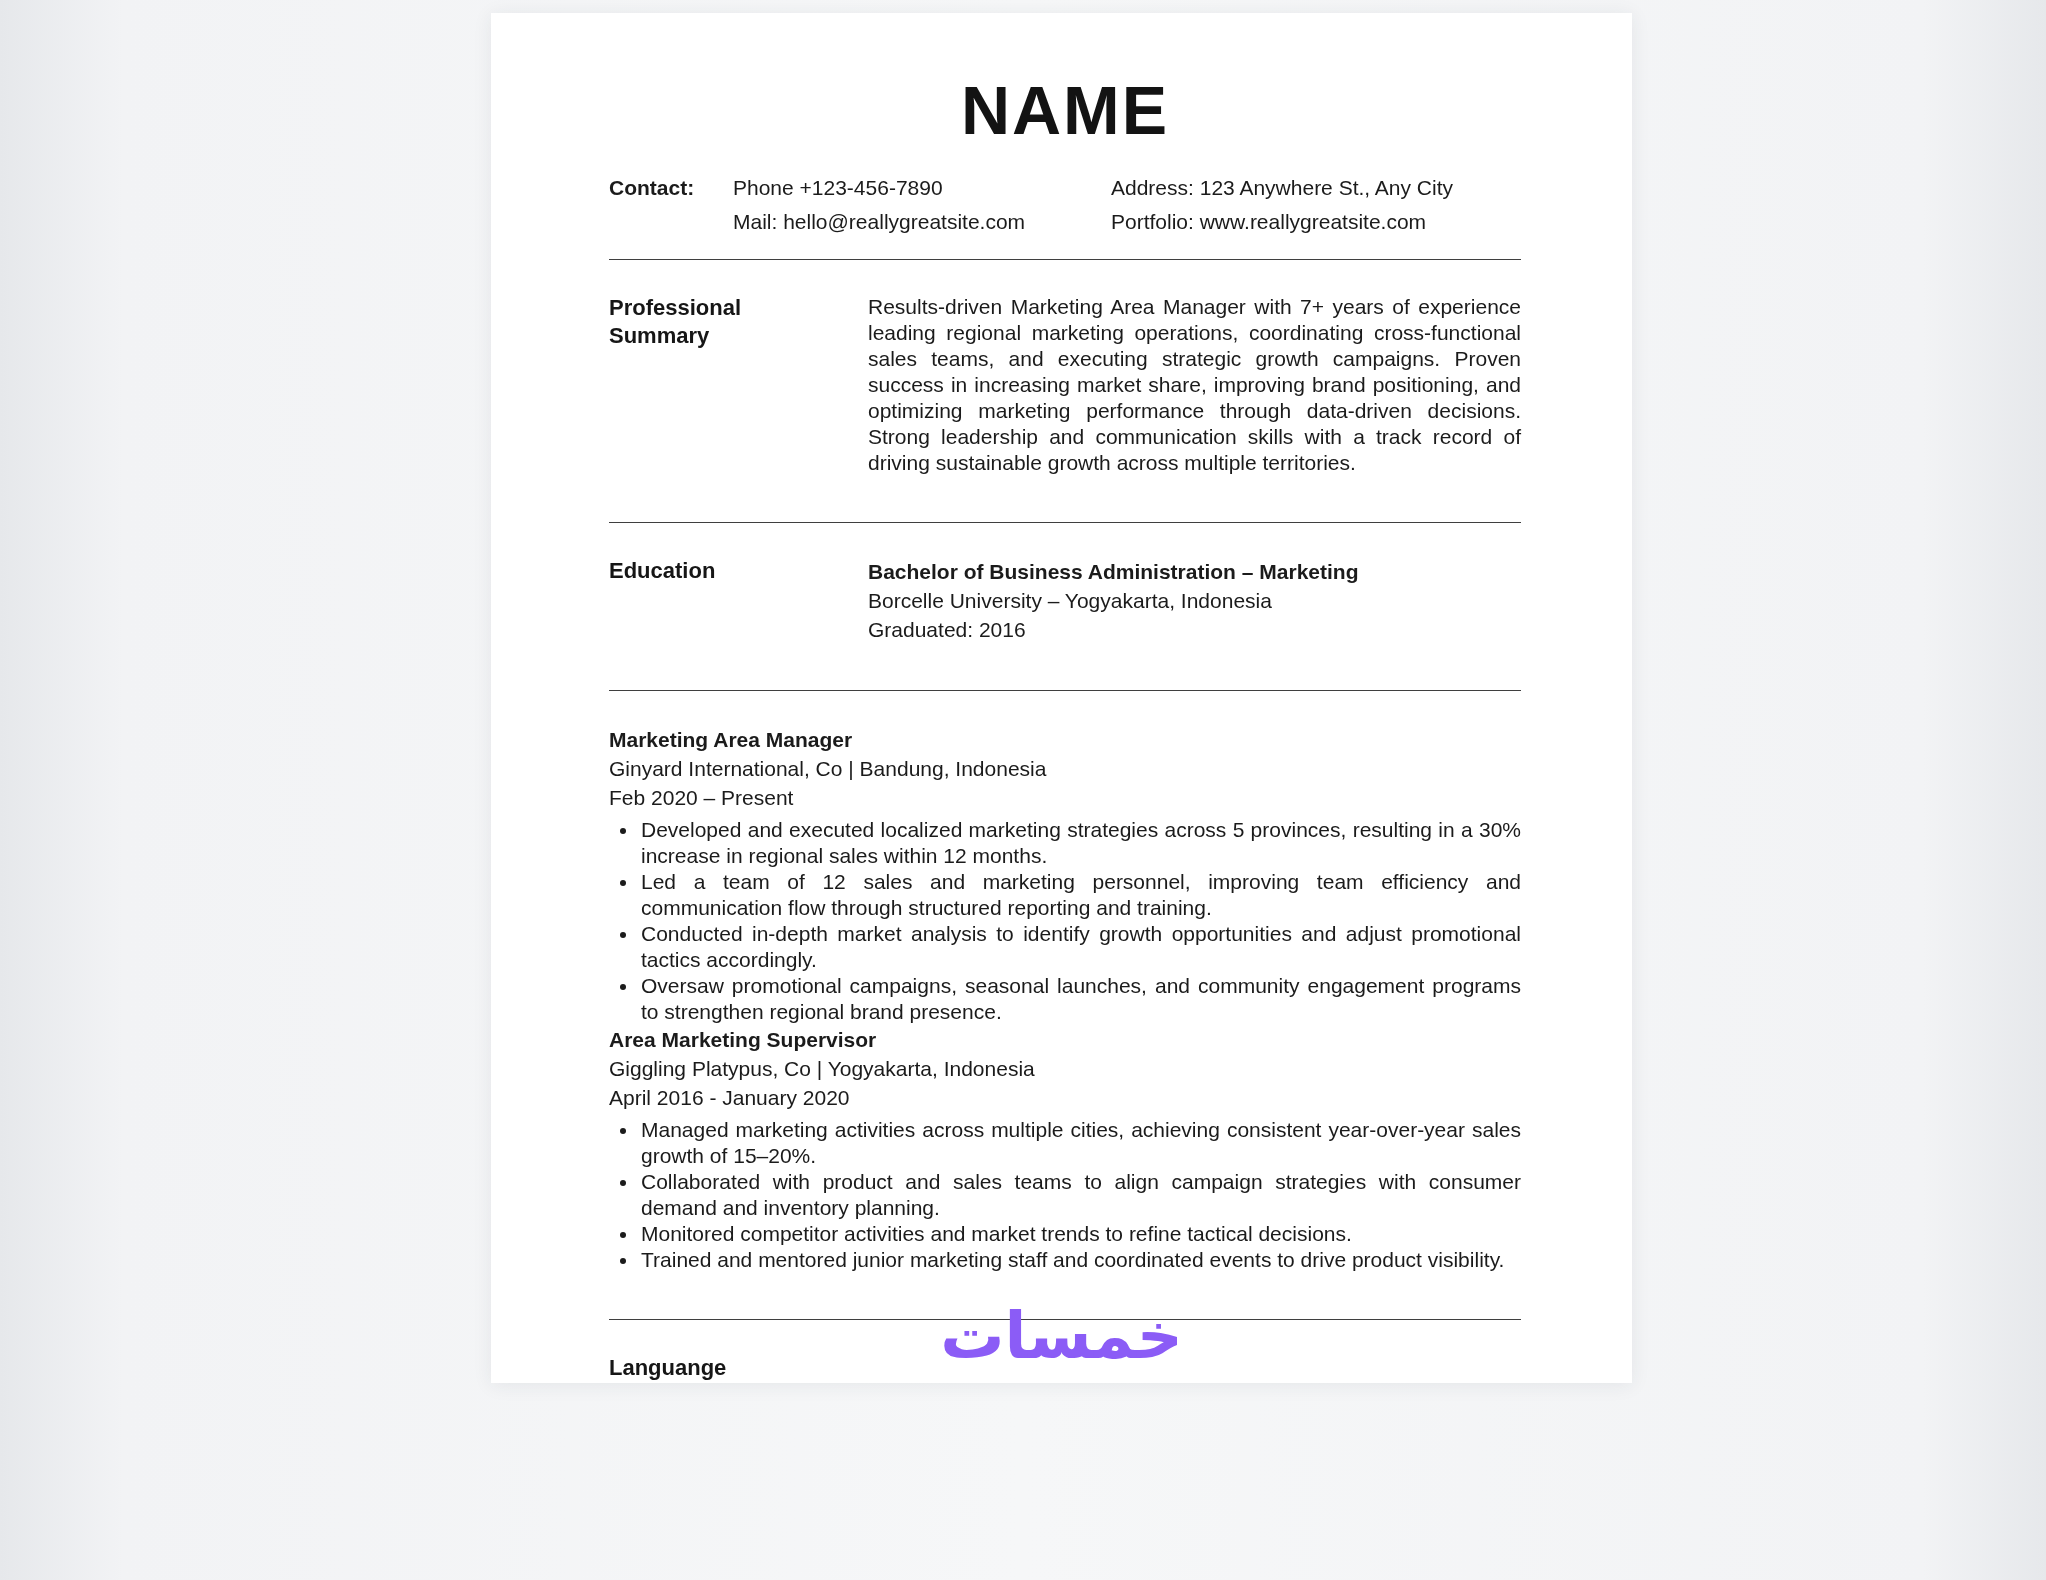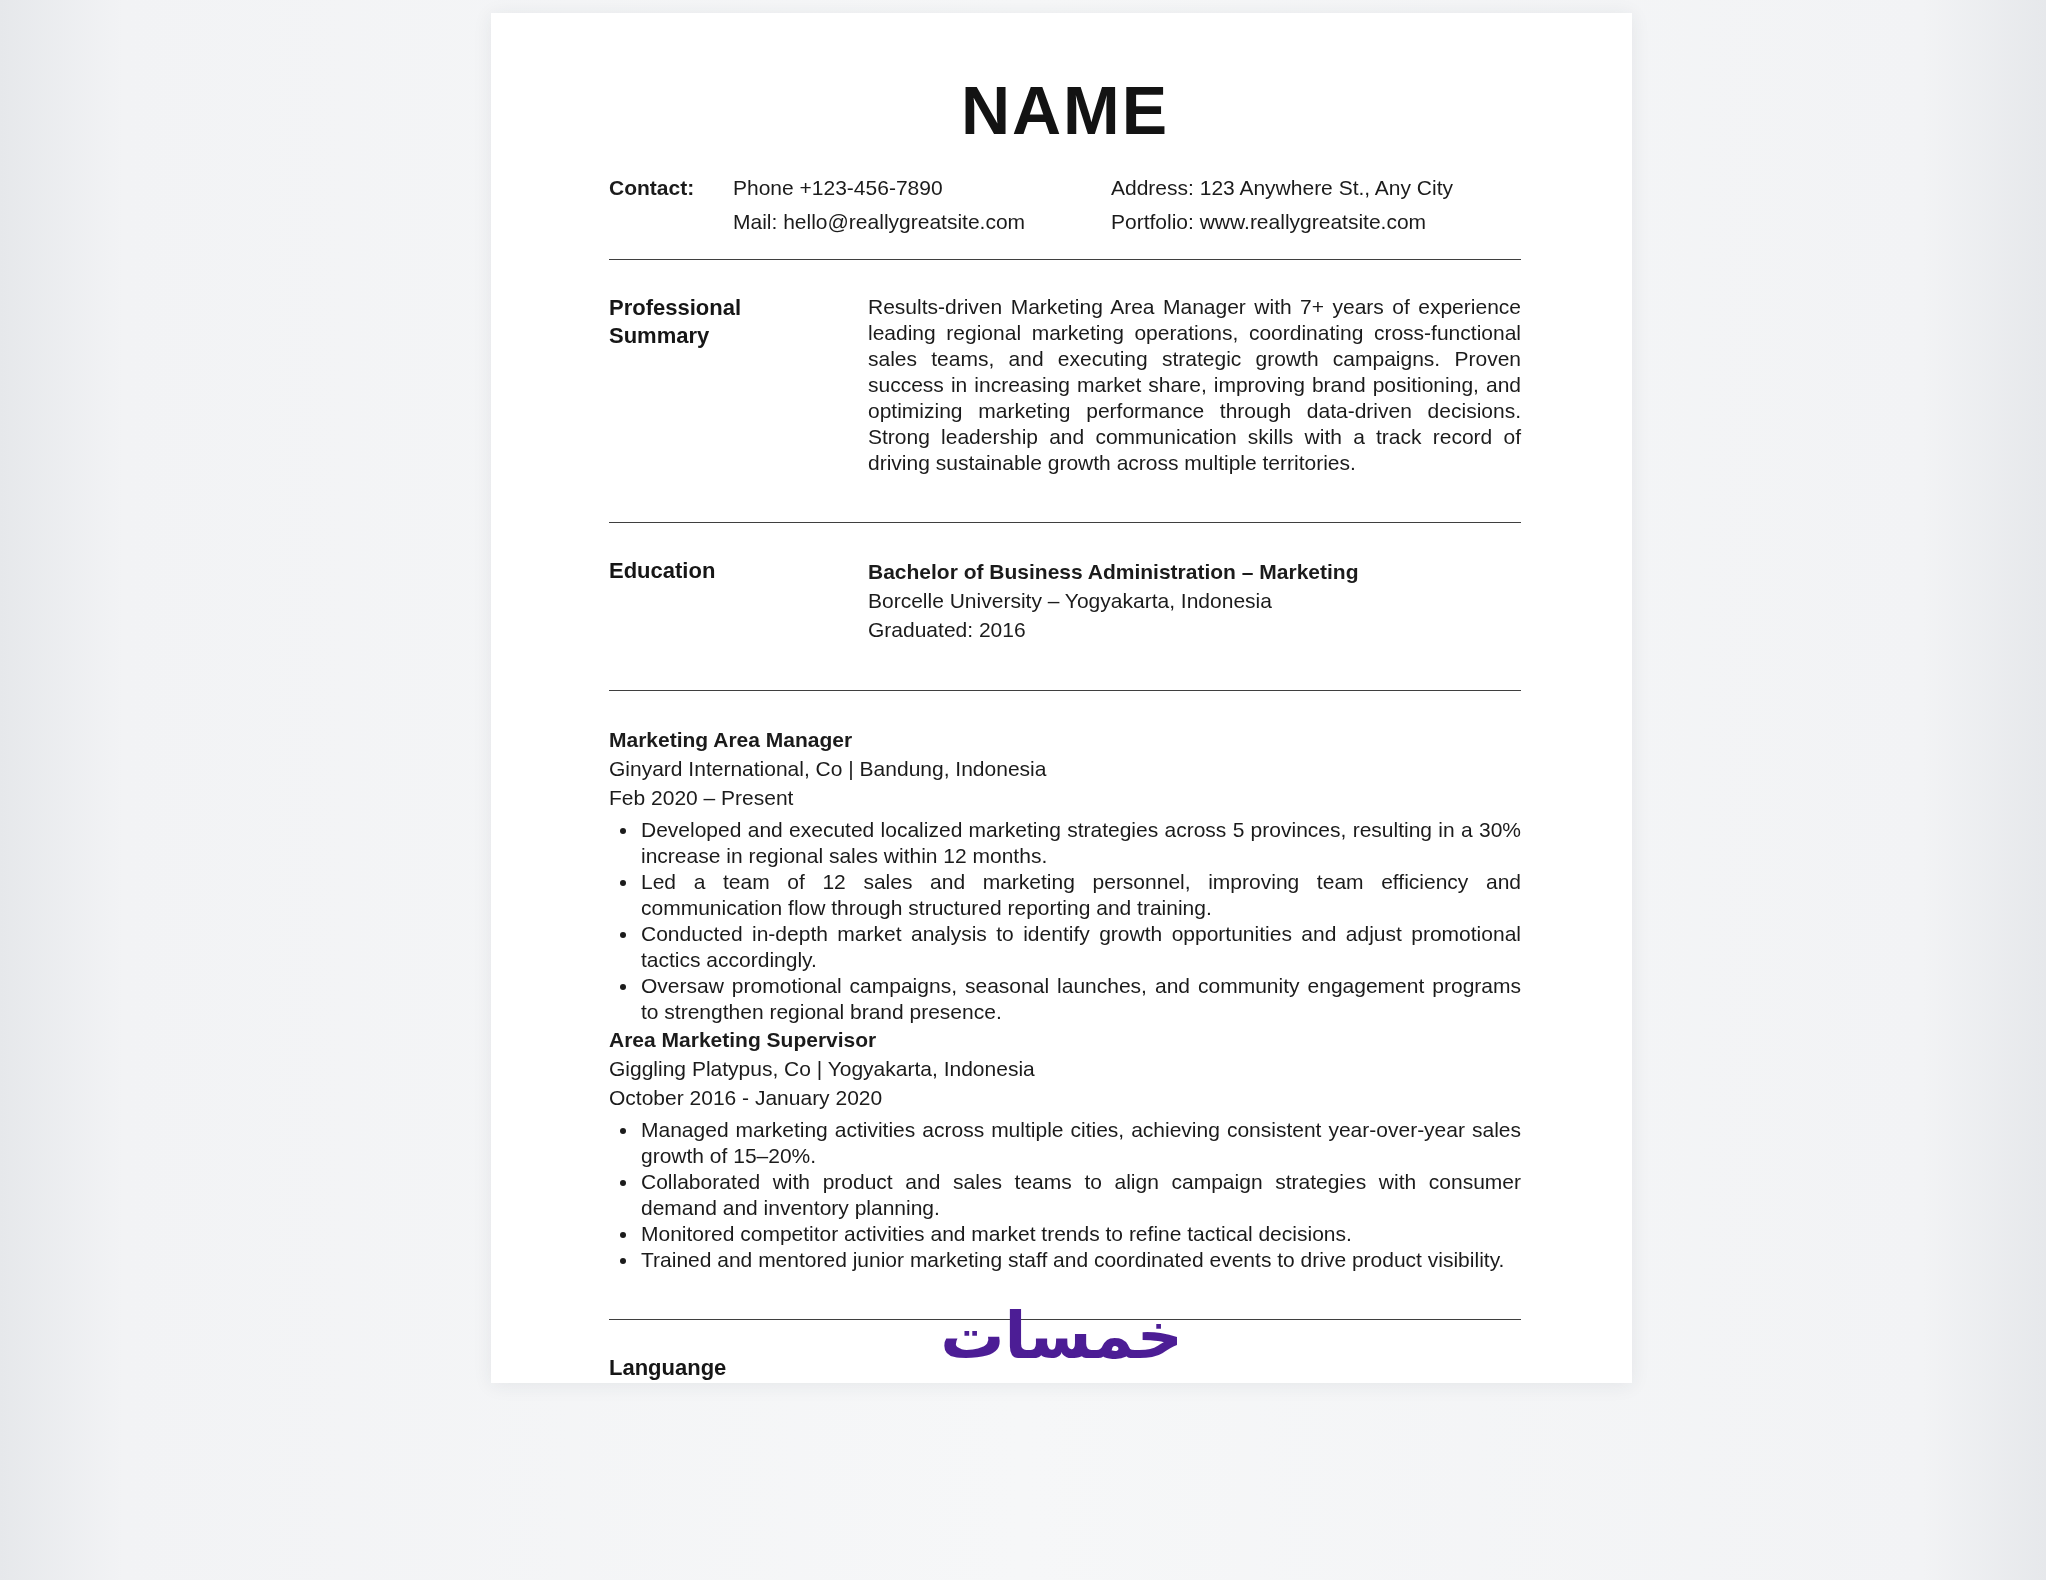--- a/index.html
+++ b/index.html
@@ -45,21 +45,21 @@
   ul.bullets li { text-align: justify; line-height: 26px; padding-left: 2px; }
   ul.bullets.langs li { text-align: left; line-height: 27px; }
   .watermark {
     position: absolute;
     left: 0; right: 0; bottom: 10px;
     text-align: center;
     direction: rtl;
     font-family: "DejaVu Sans", sans-serif;
     font-weight: bold;
     font-size: 64px;
-    color: #4c1d95;
+    color: #8b5cf6;
     letter-spacing: 2px;
     user-select: none;
   }
 </style>
 </head>
 <body>
 
 <div class="page">
 
   <h1 class="title">NAME</h1>
@@ -111,21 +111,21 @@
           <li>Developed and executed localized marketing strategies across 5 provinces, resulting in a 30% increase in regional sales within 12 months.</li>
           <li>Led a team of 12 sales and marketing personnel, improving team efficiency and communication flow through structured reporting and training.</li>
           <li>Conducted in-depth market analysis to identify growth opportunities and adjust promotional tactics accordingly.</li>
           <li>Oversaw promotional campaigns, seasonal launches, and community engagement programs to strengthen regional brand presence.</li>
         </ul>
       </div>
 
       <div class="job">
         <div class="job-head-line bold">Area Marketing Supervisor</div>
         <div class="job-head-line">Giggling Platypus, Co | Yogyakarta, Indonesia</div>
-        <div class="job-head-line">October 2016 - January 2020</div>
+        <div class="job-head-line">April 2016 - January 2020</div>
         <ul class="bullets">
           <li>Managed marketing activities across multiple cities, achieving consistent year-over-year sales growth of 15–20%.</li>
           <li>Collaborated with product and sales teams to align campaign strategies with consumer demand and inventory planning.</li>
           <li>Monitored competitor activities and market trends to refine tactical decisions.</li>
           <li>Trained and mentored junior marketing staff and coordinated events to drive product visibility.</li>
         </ul>
       </div>
 
     </div>
   </section>

